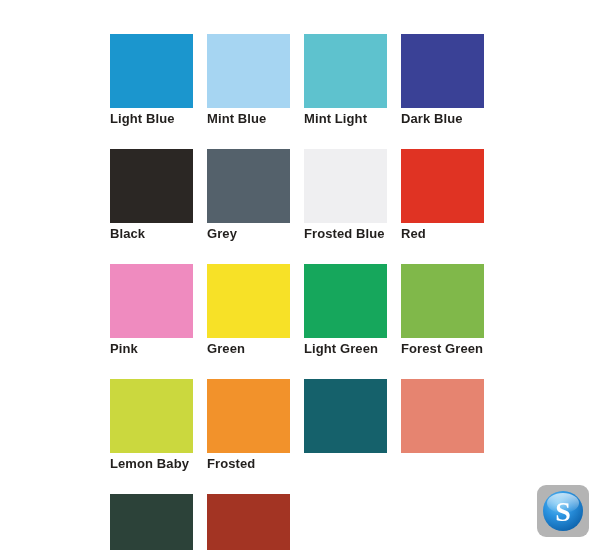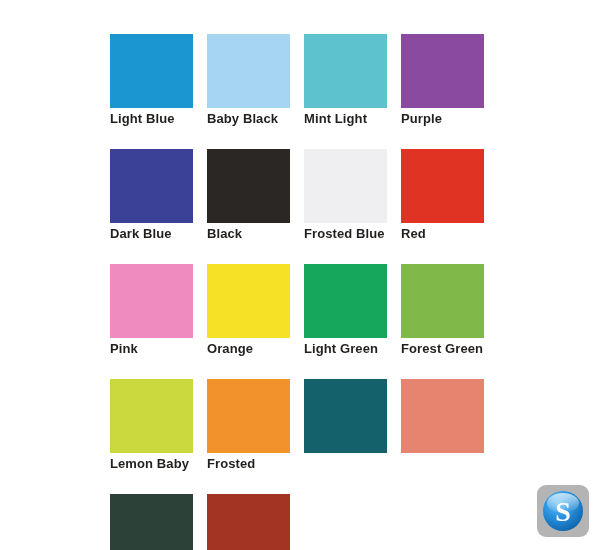--- a/index.html
+++ b/index.html
@@ -71,53 +71,53 @@
 </head>
 <body>
 
 <div id="swatch-board">
     <div class="swatch-cell">
       <span class="swatch-chip" style="background: rgb(27, 150, 206);"></span>
       <span class="swatch-label">Light Blue</span>
     </div>
     <div class="swatch-cell">
       <span class="swatch-chip" style="background: rgb(166, 213, 242);"></span>
-      <span class="swatch-label">Baby Black</span>
+      <span class="swatch-label">Mint Blue</span>
     </div>
     <div class="swatch-cell">
       <span class="swatch-chip" style="background: rgb(94, 194, 206);"></span>
       <span class="swatch-label">Mint Light</span>
-    </div>
-    <div class="swatch-cell">
-      <span class="swatch-chip" style="background: rgb(138, 74, 160);"></span>
-      <span class="swatch-label">Purple</span>
     </div>
     <div class="swatch-cell">
       <span class="swatch-chip" style="background: rgb(58, 65, 150);"></span>
       <span class="swatch-label">Dark Blue</span>
     </div>
     <div class="swatch-cell">
       <span class="swatch-chip" style="background: rgb(43, 39, 36);"></span>
       <span class="swatch-label">Black</span>
+    </div>
+    <div class="swatch-cell">
+      <span class="swatch-chip" style="background: rgb(84, 97, 107);"></span>
+      <span class="swatch-label">Grey</span>
     </div>
     <div class="swatch-cell">
       <span class="swatch-chip" style="background: rgb(239, 239, 241);"></span>
       <span class="swatch-label">Frosted Blue</span>
     </div>
     <div class="swatch-cell">
       <span class="swatch-chip" style="background: rgb(224, 51, 35);"></span>
       <span class="swatch-label">Red</span>
     </div>
     <div class="swatch-cell">
       <span class="swatch-chip" style="background: rgb(239, 139, 191);"></span>
       <span class="swatch-label">Pink</span>
     </div>
     <div class="swatch-cell">
       <span class="swatch-chip" style="background: rgb(247, 225, 39);"></span>
-      <span class="swatch-label">Orange</span>
+      <span class="swatch-label">Green</span>
     </div>
     <div class="swatch-cell">
       <span class="swatch-chip" style="background: rgb(22, 167, 92);"></span>
       <span class="swatch-label">Light Green</span>
     </div>
     <div class="swatch-cell">
       <span class="swatch-chip" style="background: rgb(128, 184, 74);"></span>
       <span class="swatch-label">Forest Green</span>
     </div>
     <div class="swatch-cell">

